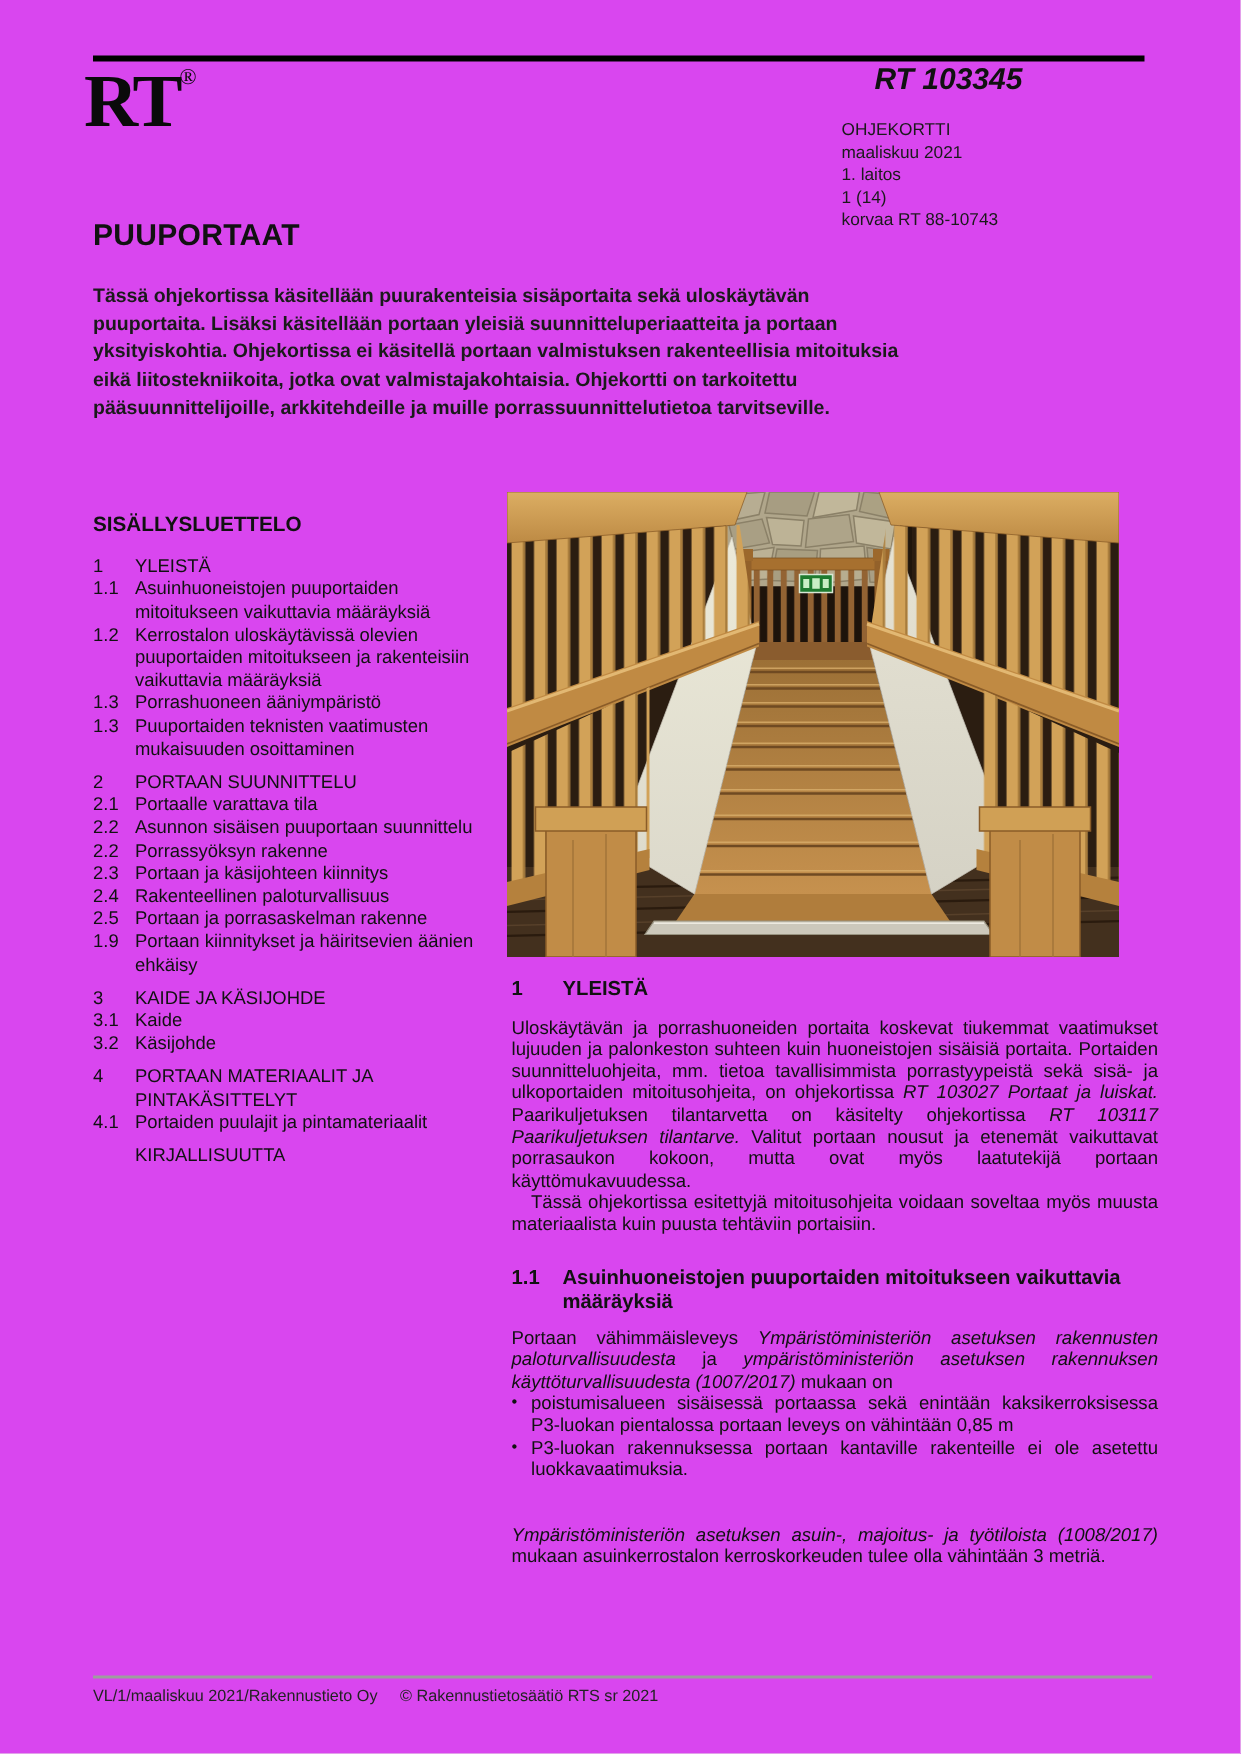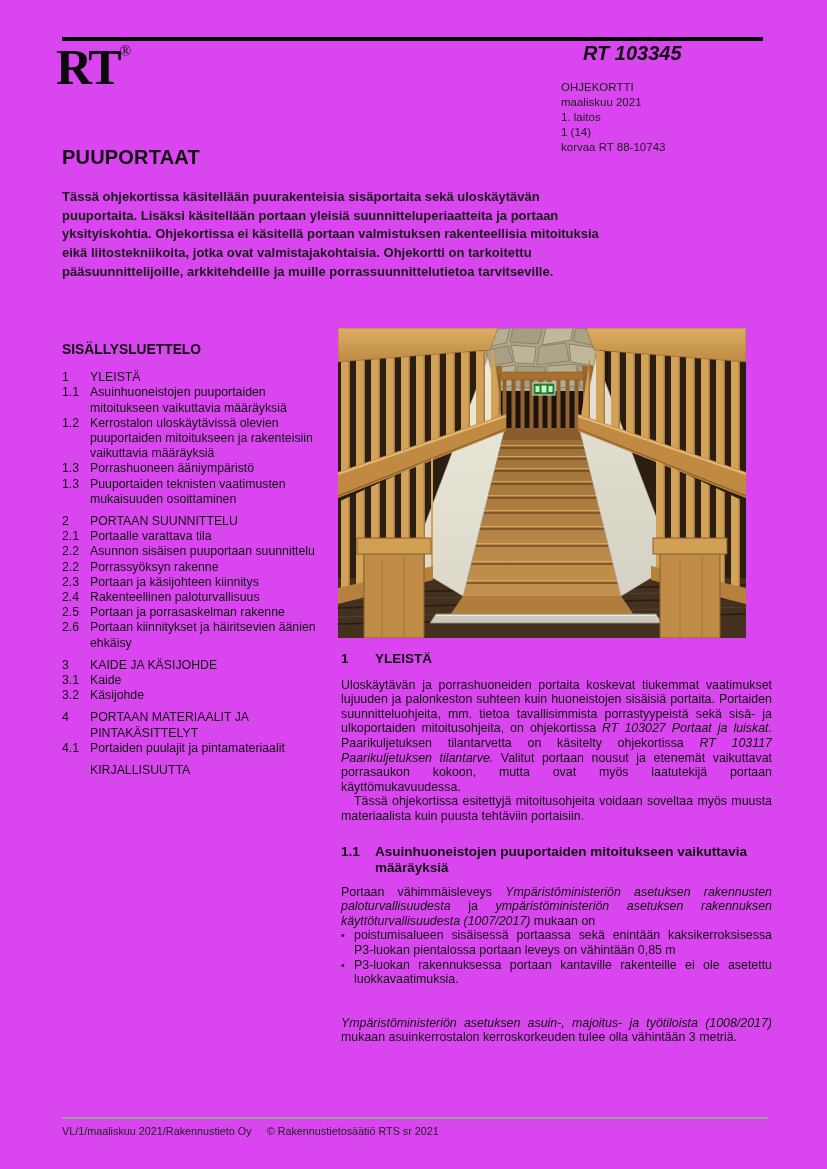--- a/index.html
+++ b/index.html
@@ -76,21 +76,21 @@
       <div class="toc-item"><span class="toc-num">1.3</span><span>Puuportaiden teknisten vaatimusten mukaisuuden osoittaminen</span></div>
     </div>
     <div class="toc-group">
       <div class="toc-item"><span class="toc-num">2</span><span>PORTAAN SUUNNITTELU</span></div>
       <div class="toc-item"><span class="toc-num">2.1</span><span>Portaalle varattava tila</span></div>
       <div class="toc-item"><span class="toc-num">2.2</span><span>Asunnon sisäisen puuportaan suunnittelu</span></div>
       <div class="toc-item"><span class="toc-num">2.2</span><span>Porrassyöksyn rakenne</span></div>
       <div class="toc-item"><span class="toc-num">2.3</span><span>Portaan ja käsijohteen kiinnitys</span></div>
       <div class="toc-item"><span class="toc-num">2.4</span><span>Rakenteellinen paloturvallisuus</span></div>
       <div class="toc-item"><span class="toc-num">2.5</span><span>Portaan ja porrasaskelman rakenne</span></div>
-      <div class="toc-item"><span class="toc-num">2.6</span><span>Portaan kiinnitykset ja häiritsevien äänien ehkäisy</span></div>
+      <div class="toc-item"><span class="toc-num">1.9</span><span>Portaan kiinnitykset ja häiritsevien äänien ehkäisy</span></div>
     </div>
     <div class="toc-group">
       <div class="toc-item"><span class="toc-num">3</span><span>KAIDE JA KÄSIJOHDE</span></div>
       <div class="toc-item"><span class="toc-num">3.1</span><span>Kaide</span></div>
       <div class="toc-item"><span class="toc-num">3.2</span><span>Käsijohde</span></div>
     </div>
     <div class="toc-group">
       <div class="toc-item"><span class="toc-num">4</span><span>PORTAAN MATERIAALIT JA PINTAKÄSITTELYT</span></div>
       <div class="toc-item"><span class="toc-num">4.1</span><span>Portaiden puulajit ja pintamateriaalit</span></div>
     </div>

